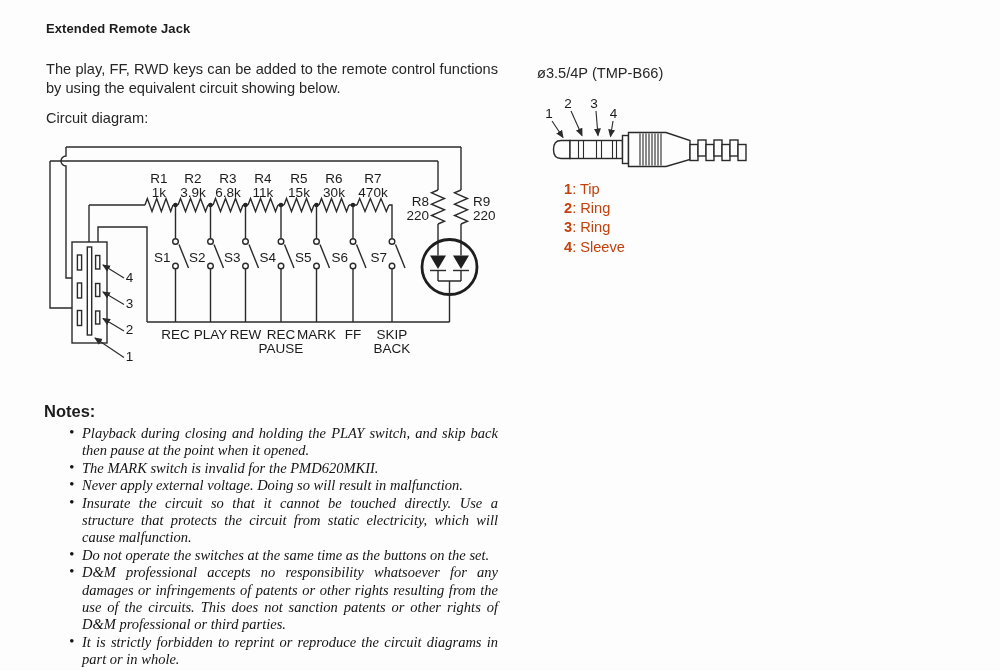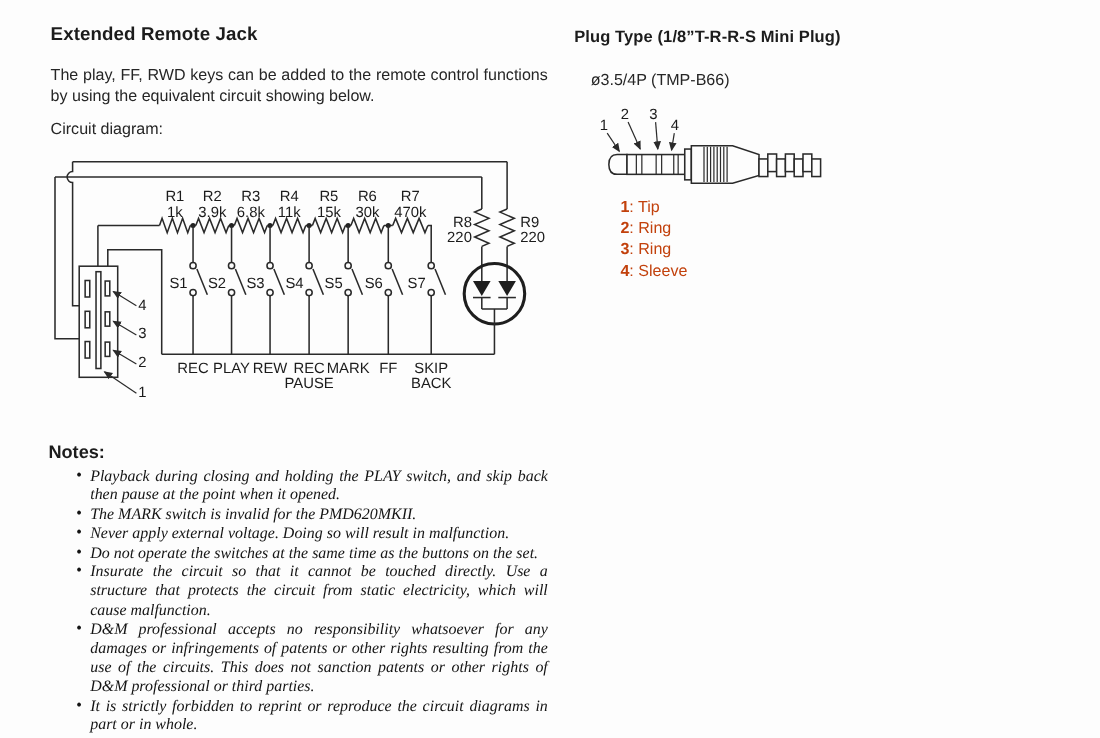--- a/index.html
+++ b/index.html
@@ -1,19 +1,19 @@
 <!DOCTYPE html>
 <html><head>
 <meta charset="utf-8">
 <style>
   html,body{margin:0;padding:0;background:#ffffff;}
   #page{position:relative;width:1000px;height:671px;background:#fdfdfd;overflow:hidden;
         font-family:"Liberation Sans",sans-serif;color:#1c1c1c;}
   .abs{position:absolute;}
-  #main-title{left:46px;top:21px;font-size:17px;font-weight:bold;letter-spacing:.1px;}
+  #main-title{left:46px;top:21px;font-size:13px;font-weight:bold;letter-spacing:.1px;}
   #intro{left:46px;top:60px;width:452px;font-size:14.6px;line-height:18.6px;
          text-align:justify;color:#262626;}
   #circuit-caption{left:46px;top:110px;font-size:14.6px;color:#262626;}
   #plug-heading{left:522px;top:25px;font-size:15px;font-weight:bold;letter-spacing:.1px;}
   #plug-model{left:537px;top:65px;font-size:14.6px;color:#262626;}
   #plug-legend{left:564px;top:180px;font-size:14.6px;line-height:19.2px;color:#c2410c;}
   #plug-legend b{font-weight:bold;}
   #notes-heading{left:44px;top:402px;font-size:16.5px;font-weight:bold;}
   #notes-list{left:69px;top:425px;width:429px;margin:0;padding:0;list-style:none;
               font-family:"Liberation Serif",serif;font-size:14.5px;line-height:17.4px;
@@ -33,37 +33,36 @@
 </style>
 </head>
 <body>
 
 <div id="page">
 
   <div class="abs" id="main-title">Extended Remote Jack</div>
   <div class="abs" id="intro">The play, FF, RWD keys can be added to the remote control functions by using the equivalent circuit showing below.</div>
   <div class="abs" id="circuit-caption">Circuit diagram:</div>
 
-  <div class="abs" id="plug-heading">Plug Type (1/8”T-R-R-S Mini Plug)</div>
   <div class="abs" id="plug-model">ø3.5/4P (TMP-B66)</div>
 
   <div class="abs" id="plug-legend">
     <div><b>1</b><span>: Tip</span></div>
     <div><b>2</b><span>: Ring</span></div>
     <div><b>3</b><span>: Ring</span></div>
     <div><b>4</b><span>: Sleeve</span></div>
   </div>
 
   <div class="abs" id="notes-heading">Notes:</div>
   <ul class="abs" id="notes-list">
     <li>Playback during closing and holding the PLAY switch, and skip back then pause at the point when it opened.</li>
     <li>The MARK switch is invalid for the PMD620MKII.</li>
     <li>Never apply external voltage. Doing so will result in malfunction.</li>
+    <li>Insurate the circuit so that it cannot be touched directly. Use a structure that protects the circuit from static electricity, which will cause malfunction.</li>
     <li>Do not operate the switches at the same time as the buttons on the set.</li>
-    <li>Insurate the circuit so that it cannot be touched directly. Use a structure that protects the circuit from static electricity, which will cause malfunction.</li>
     <li>D&amp;M professional accepts no responsibility whatsoever for any damages or infringements of patents or other rights resulting from the use of the circuits. This does not sanction patents or other rights of D&amp;M professional or third parties.</li>
     <li>It is strictly forbidden to reprint or reproduce the circuit diagrams in part or in whole.</li>
   </ul>
 
   <svg width="1000" height="671" viewBox="0 0 1000 671">
     <defs>
       <marker id="ah" markerUnits="userSpaceOnUse" markerWidth="9" markerHeight="8" refX="7" refY="3.5" orient="auto">
         <path d="M0 0 L8 3.5 L0 7 Z" fill="#2a2a2a"></path>
       </marker>
     </defs>

